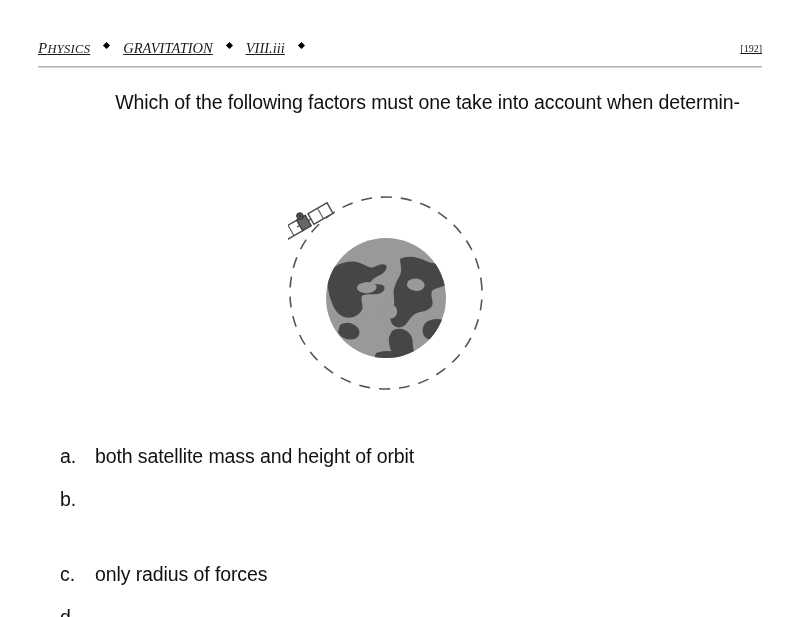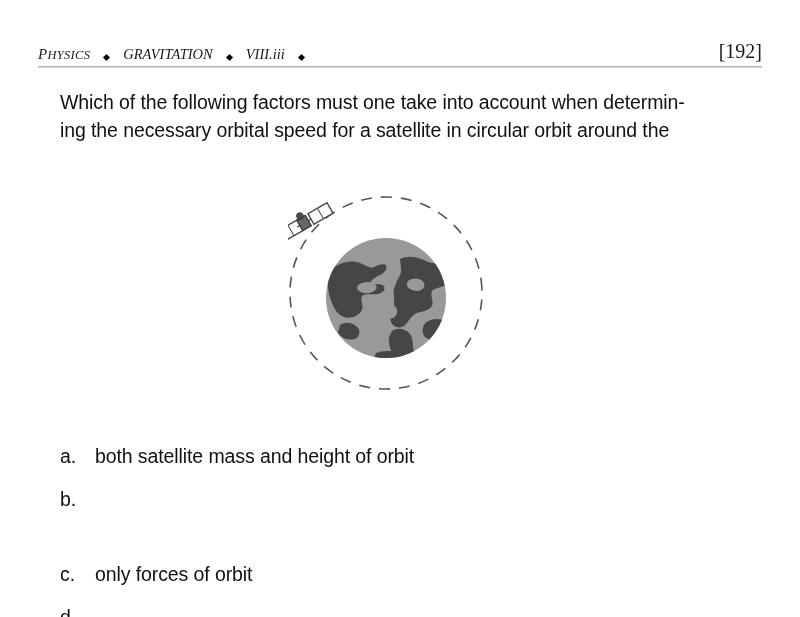--- a/index.html
+++ b/index.html
@@ -19,26 +19,27 @@
   
   .running-head {
     position: absolute;
     left: 38px;
     top: 40px;
     width: 724px;
     height: 24px;
   }
   .rh-inner {
     display: flex;
-    align-items: flex-end;
+    align-items: center;
     font-family: "Liberation Serif", serif;
     font-style: italic;
     font-size: 14.5px;
     color: #1a1a1a;
     white-space: nowrap;
+    text-decoration: underline;
   }
   .rh-crumb {
     font-style: italic;
   }
   .rh-crumb.smallcaps {
     font-size: 12.5px;
     letter-spacing: 0.3px;
   }
   .rh-crumb.smallcaps .cap {
     font-size: 15px;
@@ -51,21 +52,21 @@
     transform: rotate(45deg);
     margin: 0 14px 0 14px;
     position: relative;
     top: -3px;
     flex: none;
   }
   .rh-pageno {
     margin-left: auto;
     font-family: "Liberation Serif", serif;
     font-style: normal;
-    font-size: 20px;
+    font-size: 10px;
     color: #1a1a1a;
   }
   .rh-rule {
     position: absolute;
     left: 38px;
     top: 66px;
     width: 724px;
     height: 2px;
     background: linear-gradient(to bottom, #b4b4b4 0 1px, #d8d8d8 1px 2px);
   }
@@ -74,21 +75,21 @@
   .question {
     position: absolute;
     left: 60px;
     top: 88px;
     width: 680px;
     font-size: 19.5px;
     line-height: 28px;
     color: #111111;
     letter-spacing: -0.1px;
   }
-  .question .qline { display: block; white-space: nowrap; }
+  .question .qline { display: block; white-space: nowrap; text-align: right; }
 
   
   .figure {
     position: absolute;
     left: 288px;
     top: 193px;
     width: 200px;
     height: 200px;
   }
   .figure svg { display: block; }
@@ -129,21 +130,20 @@
     <span class="rh-sep"></span>
     <span class="rh-crumb">VIII.iii</span>
     <span class="rh-sep"></span>
     <span class="rh-pageno">[192]</span>
   </div>
 </div>
 <div class="rh-rule"></div>
 
 <div class="question">
   <span class="qline">Which of the following factors must one take into account when determin-</span>
-  <span class="qline">ing the necessary orbital speed for a satellite in circular orbit around the</span>
 </div>
 
 <div class="figure">
   <svg width="200" height="200" viewBox="0 0 200 200" xmlns="http://www.w3.org/2000/svg">
 
     <circle cx="98" cy="100" r="96" fill="none" stroke="#555555" stroke-width="1.6" stroke-dasharray="11 9" stroke-linecap="butt" transform="rotate(-8 98 100)"></circle>
 
     <circle cx="98" cy="105" r="60" fill="#999999"></circle>
 
     <clipPath id="earthClip">
@@ -207,18 +207,18 @@
 <div class="answers">
   <div class="answer-item">
     <span class="answer-label">a.</span>
     <span class="answer-text">both satellite mass and height of orbit</span>
   </div>
   <div class="answer-item">
     <span class="answer-label">b.</span>
   </div>
   <div class="answer-item">
     <span class="answer-label">c.</span>
-    <span class="answer-text">only forces of orbit</span>
+    <span class="answer-text">only radius of forces</span>
   </div>
   <div class="answer-item">
     <span class="answer-label">d.</span>
   </div>
 </div>
 
 </body></html>

